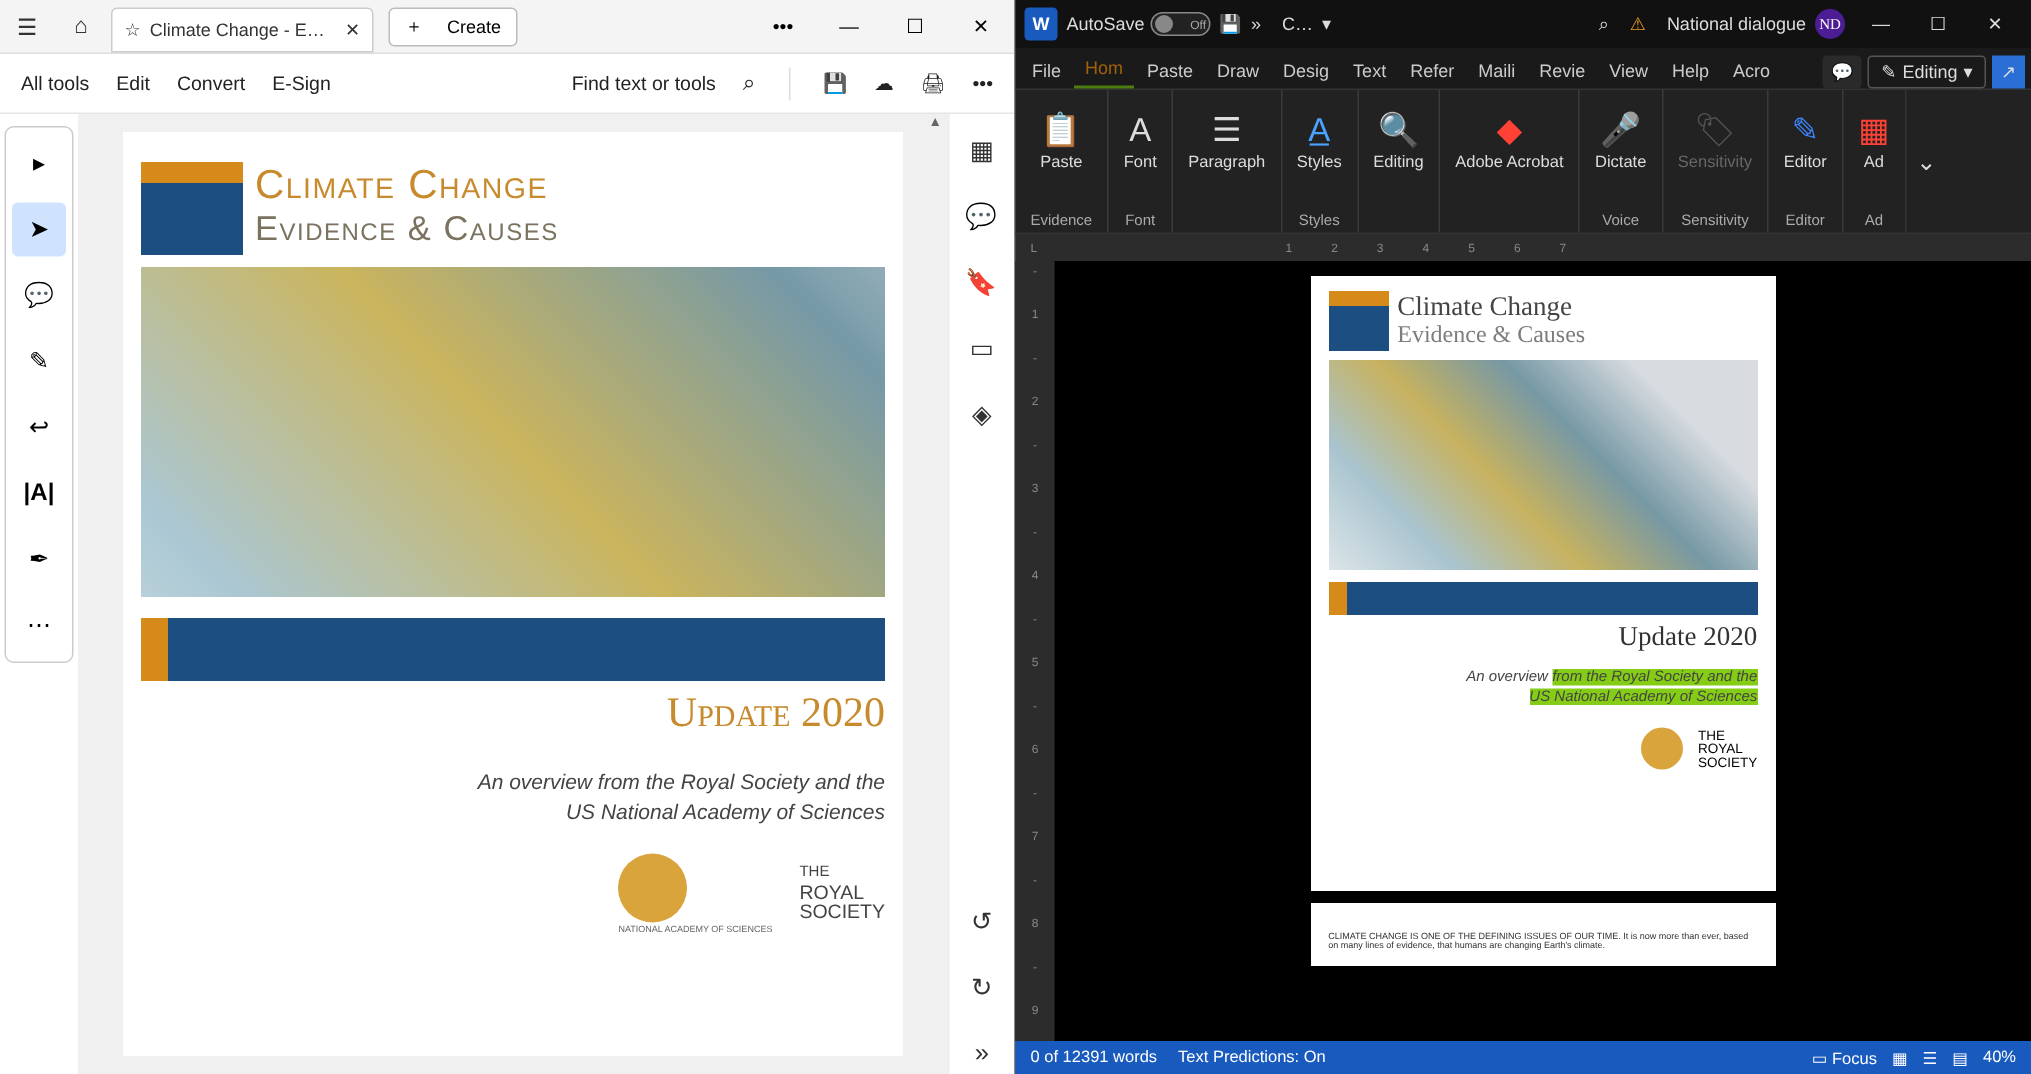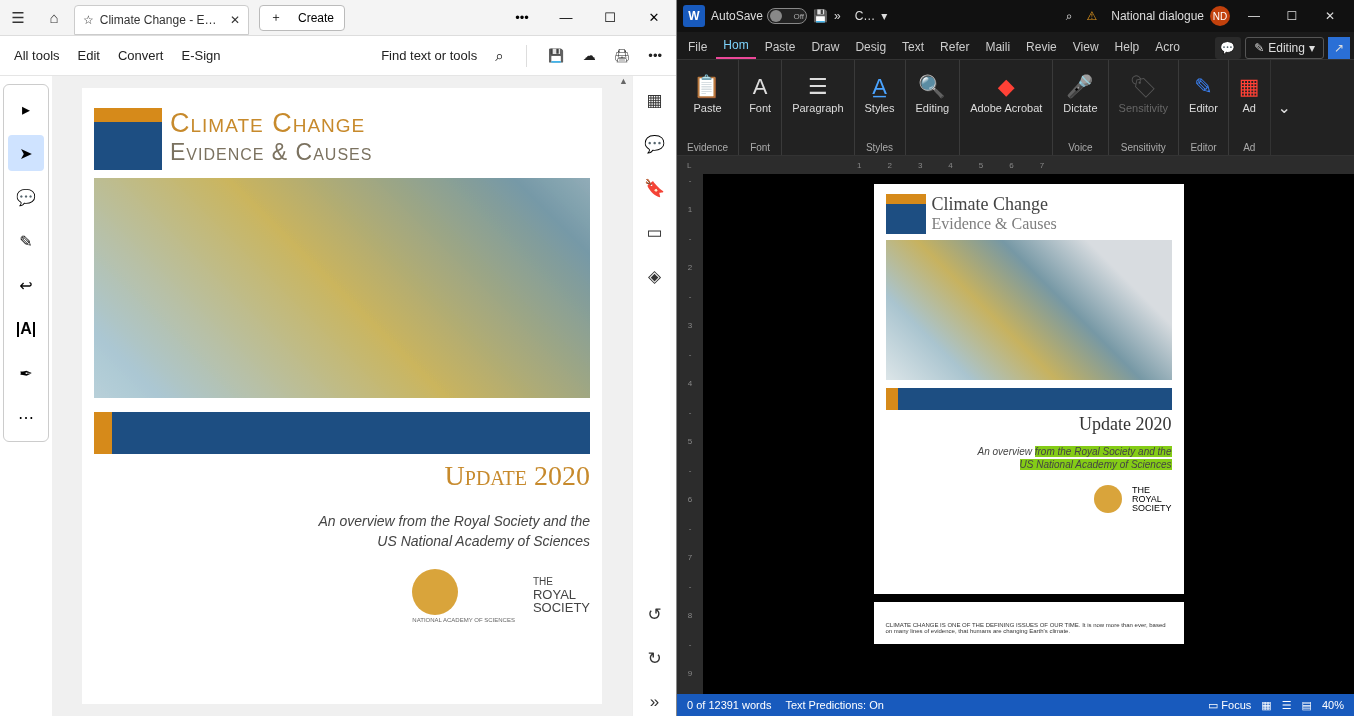--- a/index.html
+++ b/index.html
@@ -51,24 +51,24 @@
 
 
 .word { width:677px; height:716px; background:#000; color:#ddd; display:flex; flex-direction:column; }
 .word-titlebar { height:32px; background:#111; display:flex; align-items:center; padding:0 6px; gap:6px; font-size:12px; }
 .word-titlebar .wicon { width:22px; height:22px; background:#185abd; color:#fff; display:flex; align-items:center; justify-content:center; font-weight:bold; font-size:12px; border-radius:3px; }
 .autosave { display:flex; align-items:center; gap:4px; }
 .toggle { width:40px; height:16px; border-radius:8px; border:1px solid #888; background:#222; display:flex; align-items:center; padding:0 2px; font-size:8px; color:#aaa; justify-content:flex-end; }
 .toggle::before { content:""; width:12px; height:12px; border-radius:50%; background:#888; margin-right:auto; }
 .wt-ctrl { margin-left:auto; display:flex; align-items:center; gap:2px; }
 .wt-ctrl div { width:36px; height:30px; display:flex; align-items:center; justify-content:center; font-size:12px; }
-.nd-badge { width:20px; height:20px; border-radius:50%; background:#c2410c; color:#fff; font-size:10px; display:flex; align-items:center; justify-content:center; }
+.nd-badge { width:20px; height:20px; border-radius:50%; background:#4c1d95; color:#fff; font-size:10px; display:flex; align-items:center; justify-content:center;font-family:Liberation Serif, serif; }
 .word-tabs { height:28px; background:#1a1a1a; display:flex; align-items:flex-end; font-size:12px; padding-left:4px; gap:2px; border-bottom:1px solid #333; }
 .wtab { padding:5px 7px; color:#ccc; }
-.wtab.active { border-bottom:2px solid #ec4899; color:#7dd3fc; }
+.wtab.active { border-bottom:2px solid #4d7c0f; color:#a16207; }
 .word-tabs .right { margin-left:auto; display:flex; align-items:center; gap:4px; padding-right:4px; }
 .editing-btn { display:flex; align-items:center; gap:4px; padding:3px 8px; border:1px solid #555; border-radius:3px; font-size:12px; }
 .ribbon { height:96px; background:#222; display:flex; border-bottom:1px solid #333; }
 .rgroup { border-right:1px solid #3a3a3a; padding:4px 10px 2px 10px; display:flex; flex-direction:column; align-items:center; justify-content:space-between; font-size:10px; color:#aaa; }
 .rgroup .ic { height:60px; display:flex; flex-direction:column; align-items:center; justify-content:center; gap:2px; color:#ddd; font-size:11px; }
 .rgroup .ic .glyph { font-size:22px; }
 .ruler { height:18px; background:#2c2c2c; font-size:8px; color:#888; padding-left:180px; display:flex; align-items:center; gap:22px; letter-spacing:4px; position:relative;}
 .ruler .lmark { position:absolute; left:10px; }
 .word-doc-area { flex:1; background:#000; display:flex; overflow:hidden; position:relative; }
 .vruler { width:26px; background:#2c2c2c; color:#888; font-size:8px; display:flex; flex-direction:column; align-items:center; padding-top:2px; gap:20px; }

